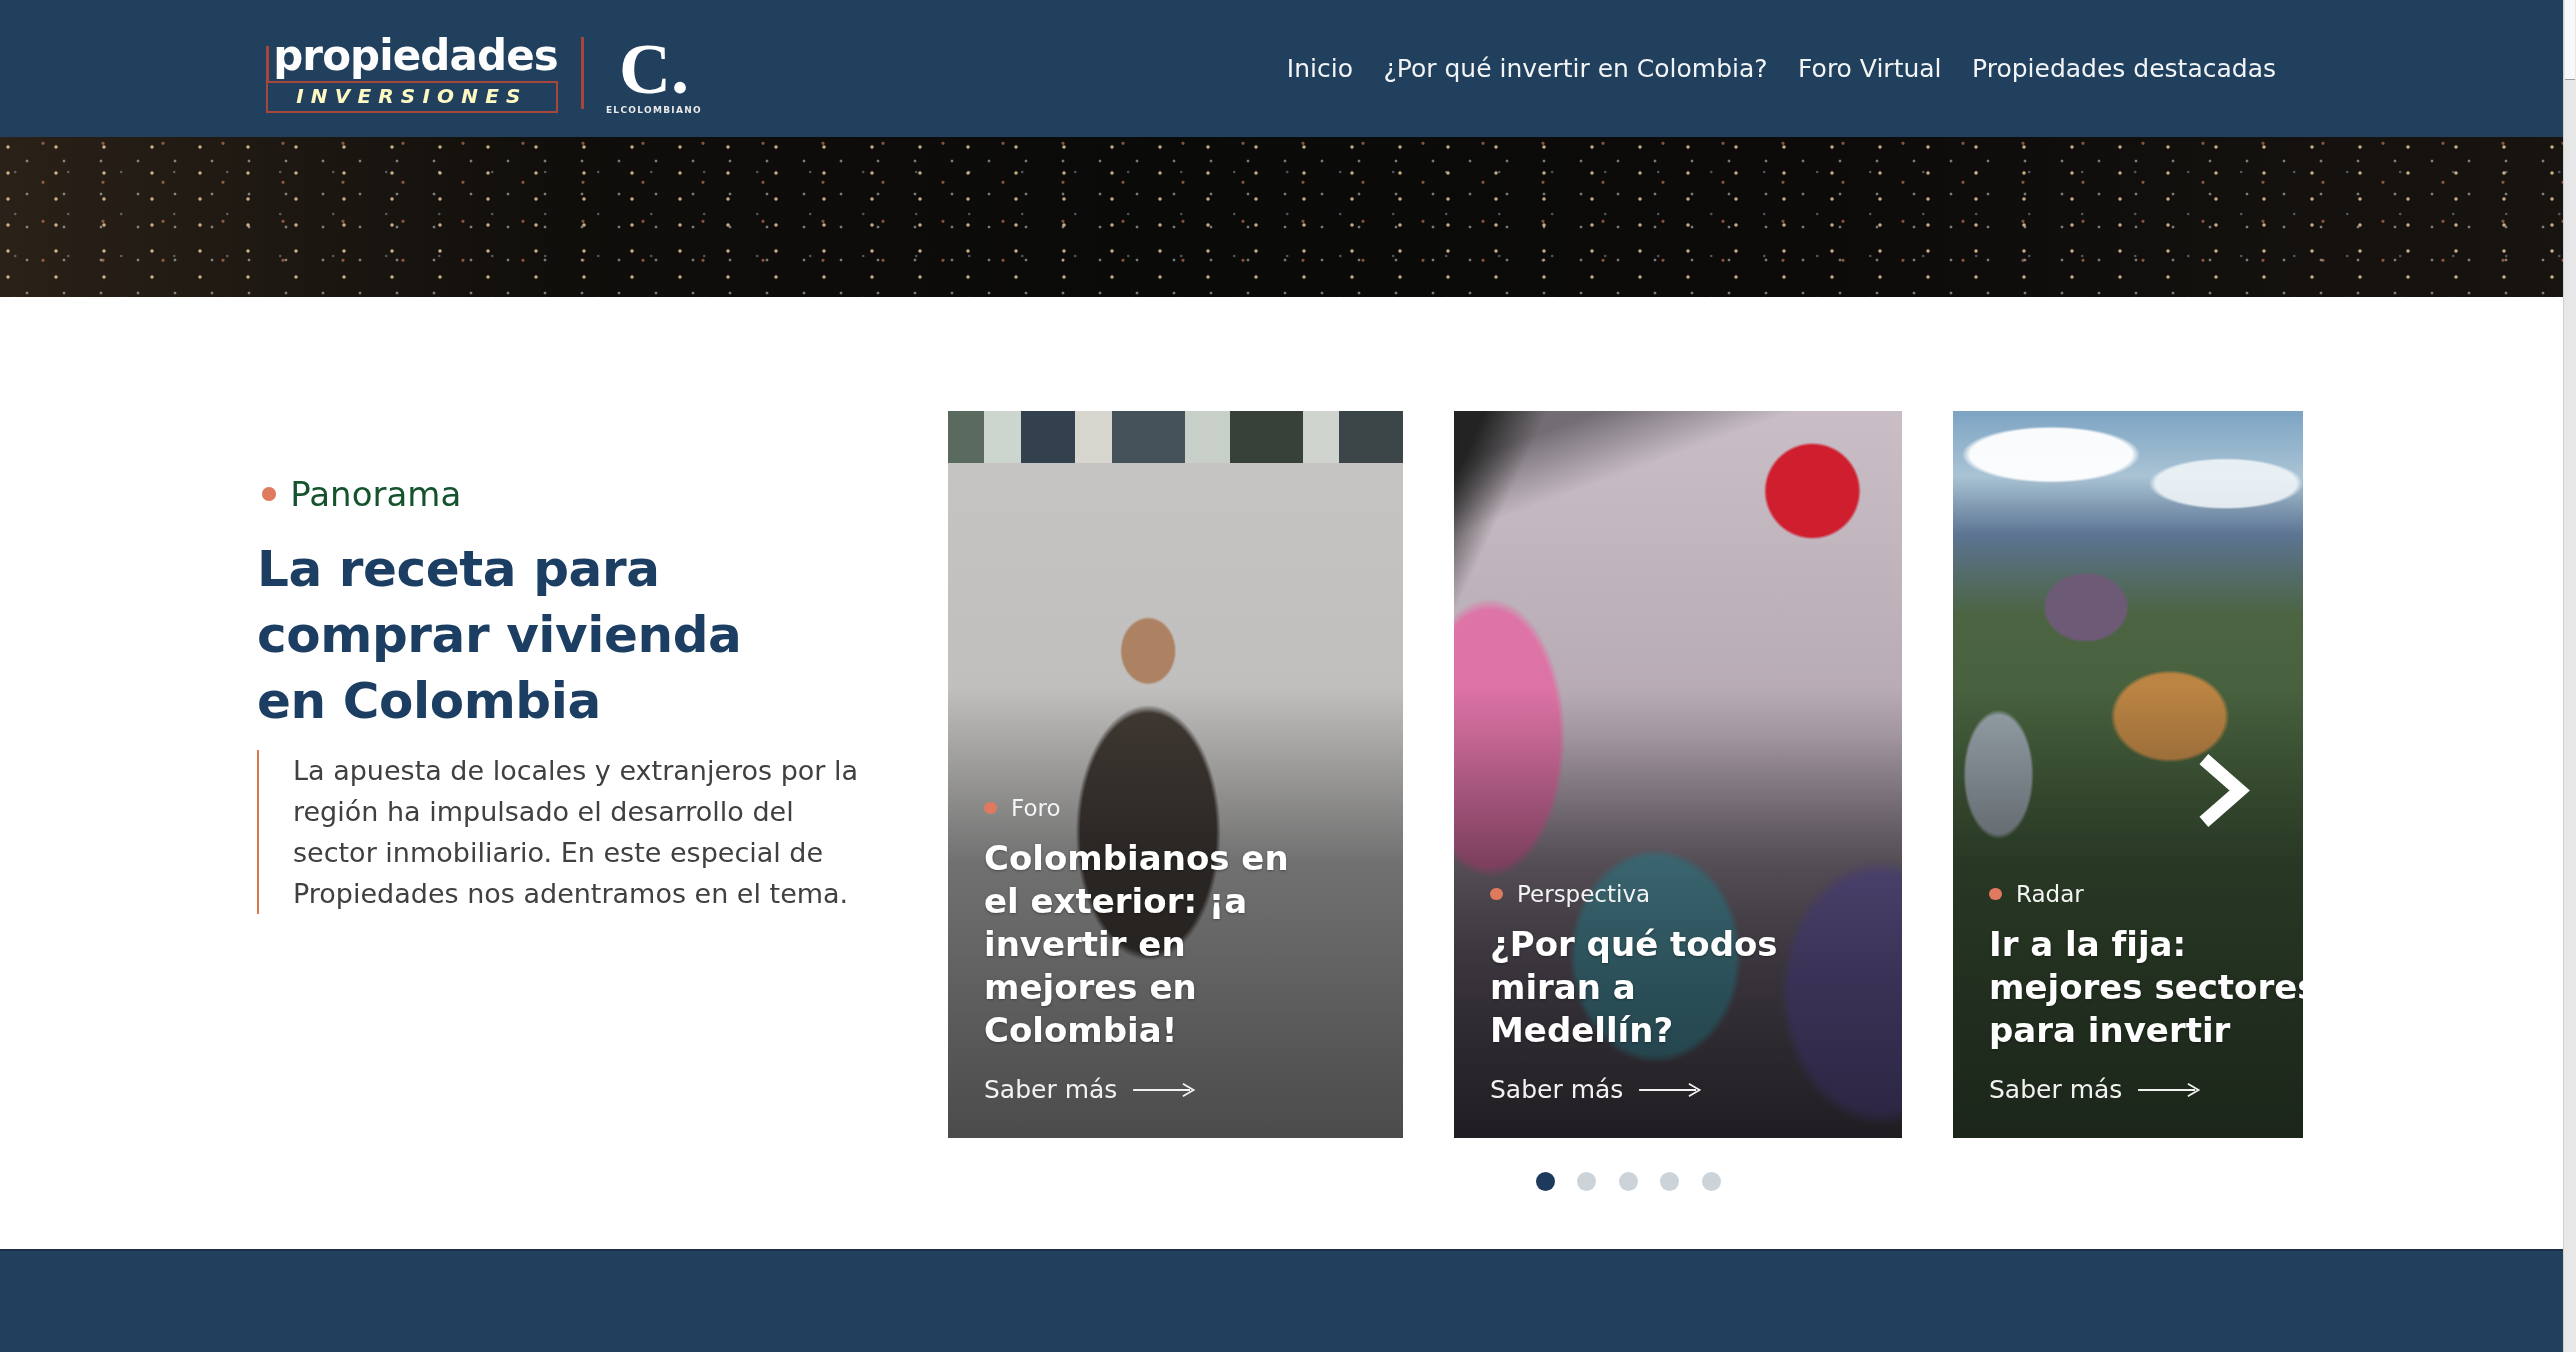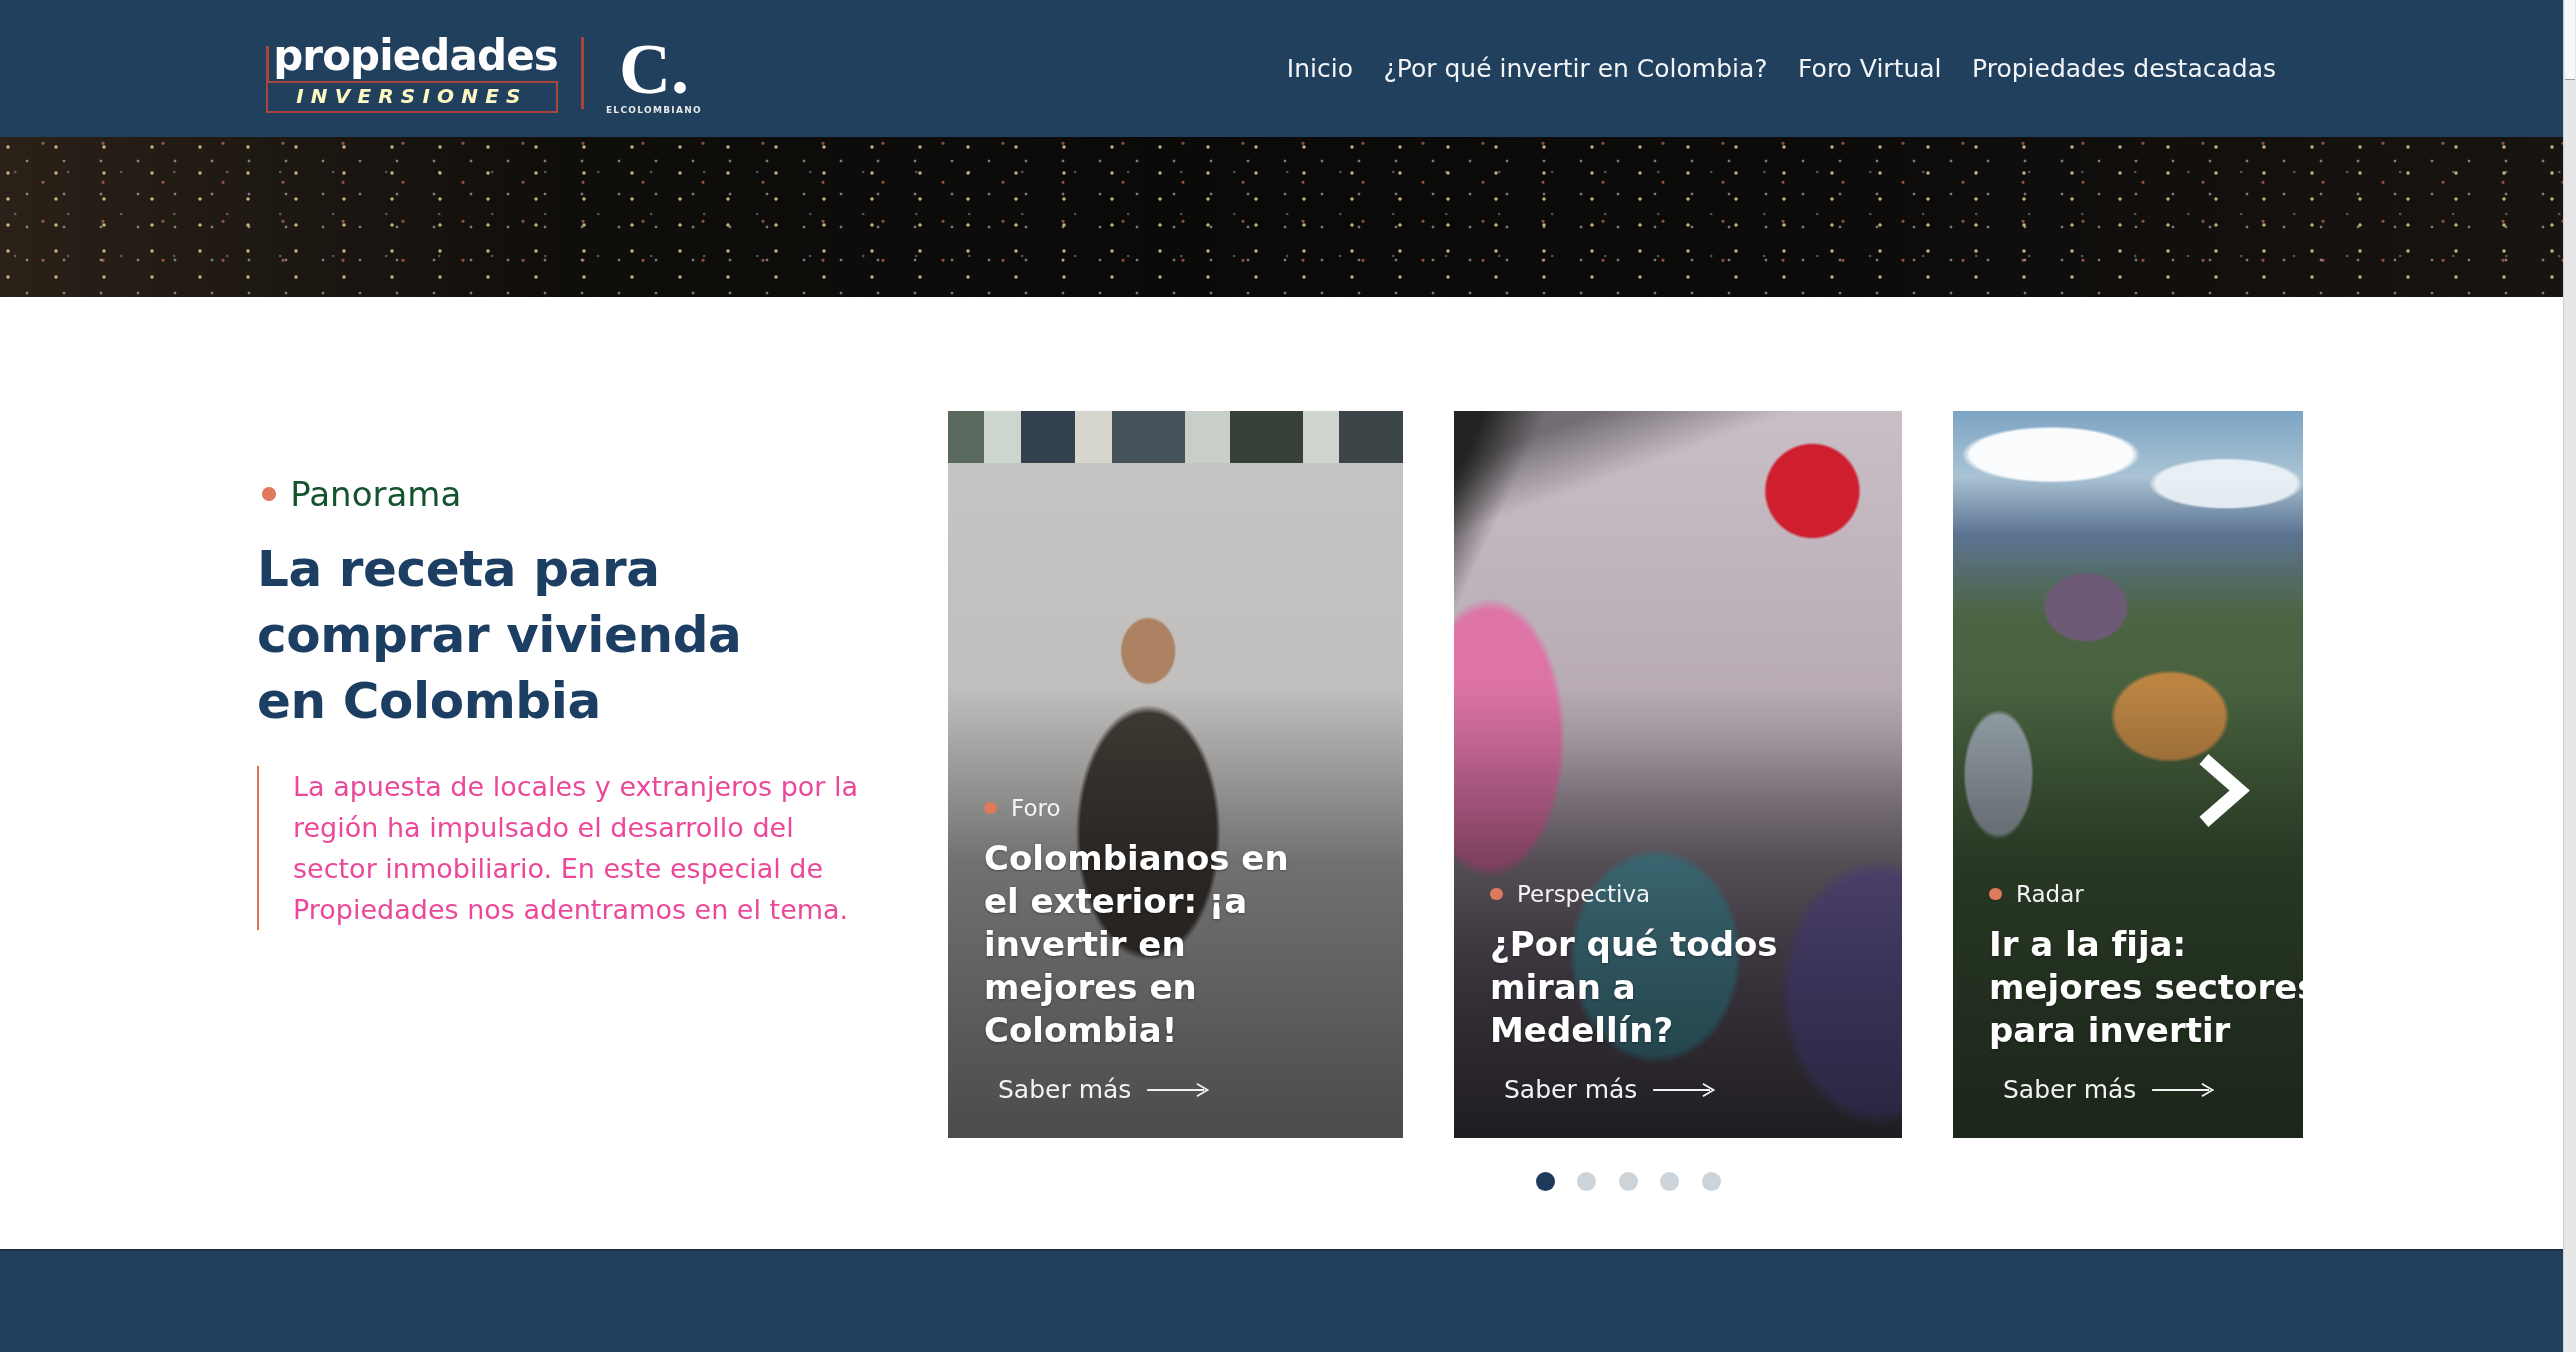--- a/index.html
+++ b/index.html
@@ -33,22 +33,22 @@
       linear-gradient(90deg,#2a2118 0%,#100e0b 22%,#0a0a09 45%,#0c0b0a 70%,#181410 100%);
     background-size:48px 26px,37px 33px,60px 39px,53px 42px,100% 100%;}
   .hero-dot{position:absolute;left:1254px;top:199px;width:18px;height:18px;border-radius:50%;background:#ffffff;cursor:pointer;}
 
   
   .feature{position:absolute;left:257px;top:474px;width:664px;}
   .cat-row{display:flex;align-items:center;gap:14.4px;padding-left:5.4px;}
   .cat-dot{width:13.5px;height:13.5px;border-radius:50%;background:#df7a5e;flex:0 0 auto;}
   .feature .cat-label{color:#14532d;font-size:34px;}
   .feature-title{margin:21.5px 0 0 0;color:#1d3e63;font-size:50px;font-weight:800;line-height:66px;letter-spacing:-0.4px;}
-  .feature-desc{margin-top:32px;border-left:2.7px solid #d9764f;padding-left:34px;width:574px;
-    color:#ec4899;font-size:27px;line-height:41px;}
+  .feature-desc{margin-top:16px;border-left:2.7px solid #d9764f;padding-left:34px;width:574px;
+    color:#404040;font-size:27px;line-height:41px;}
 
   
   .cards{position:absolute;left:948px;top:411px;display:flex;gap:51px;}
   .card{position:relative;height:727px;overflow:hidden;cursor:pointer;color:#ffffff;}
   .card1{width:455px;}
   .card2{width:448px;}
   .card3{width:350px;}
   .card-bg{position:absolute;inset:0;}
   .card1 .card-bg{background-color:#c2c1bf;
     background-image:
@@ -76,21 +76,21 @@
       radial-gradient(ellipse 72px 59px at 38% 27%, #6d5a76 0 55%, rgba(109,90,118,0) 60%),
       linear-gradient(180deg,#7da4c4 0%,#a9c3d4 9%,#5c7492 17%,#4c6442 28%,#3f5a36 60%,#35502f 100%);}
   .card-shade{position:absolute;inset:0;background:linear-gradient(180deg, rgba(10,10,12,0) 38%, rgba(10,10,12,.42) 62%, rgba(12,12,14,.62) 100%);}
   .card-content{position:absolute;left:0;right:0;bottom:0;padding:0 20px 34px 36px;}
   .card3 .card-content{padding-right:0;}
   .card-cat{display:flex;align-items:center;gap:14.4px;margin-bottom:16px;}
   .card-cat-dot{width:12.6px;height:12.6px;border-radius:50%;background:#df7a5e;flex:0 0 auto;}
   .card-cat-label{font-size:23px;color:#f4f4f4;}
   .card-title-line{font-size:34px;font-weight:700;line-height:43px;white-space:nowrap;overflow:hidden;
     text-shadow:0 0.9px 2.7px rgba(0,0,0,.35);}
-  .card-cta{display:flex;align-items:center;gap:16px;margin-top:23px;font-size:25px;color:#f2f2f2;margin-left:14px;}
+  .card-cta{display:flex;align-items:center;gap:16px;margin-top:23px;font-size:25px;color:#f2f2f2;}
   .cta-arrow{display:inline-block;}
 
   
   .next-btn{position:absolute;left:2193px;top:752px;width:63px;height:77px;background:transparent;border:none;padding:0;cursor:pointer;}
   .dots{position:absolute;left:1536px;top:1172px;display:flex;gap:22.4px;}
   .dot{width:19px;height:19px;border-radius:50%;background:#ccd3d9;cursor:pointer;}
   .dot.active{background:#1d3a5c;}
 
   
   .footer{position:absolute;left:0;top:1249px;width:2576px;height:104px;background:#20405e;border-top:2.7px solid #1b2f47;box-sizing:border-box;}

